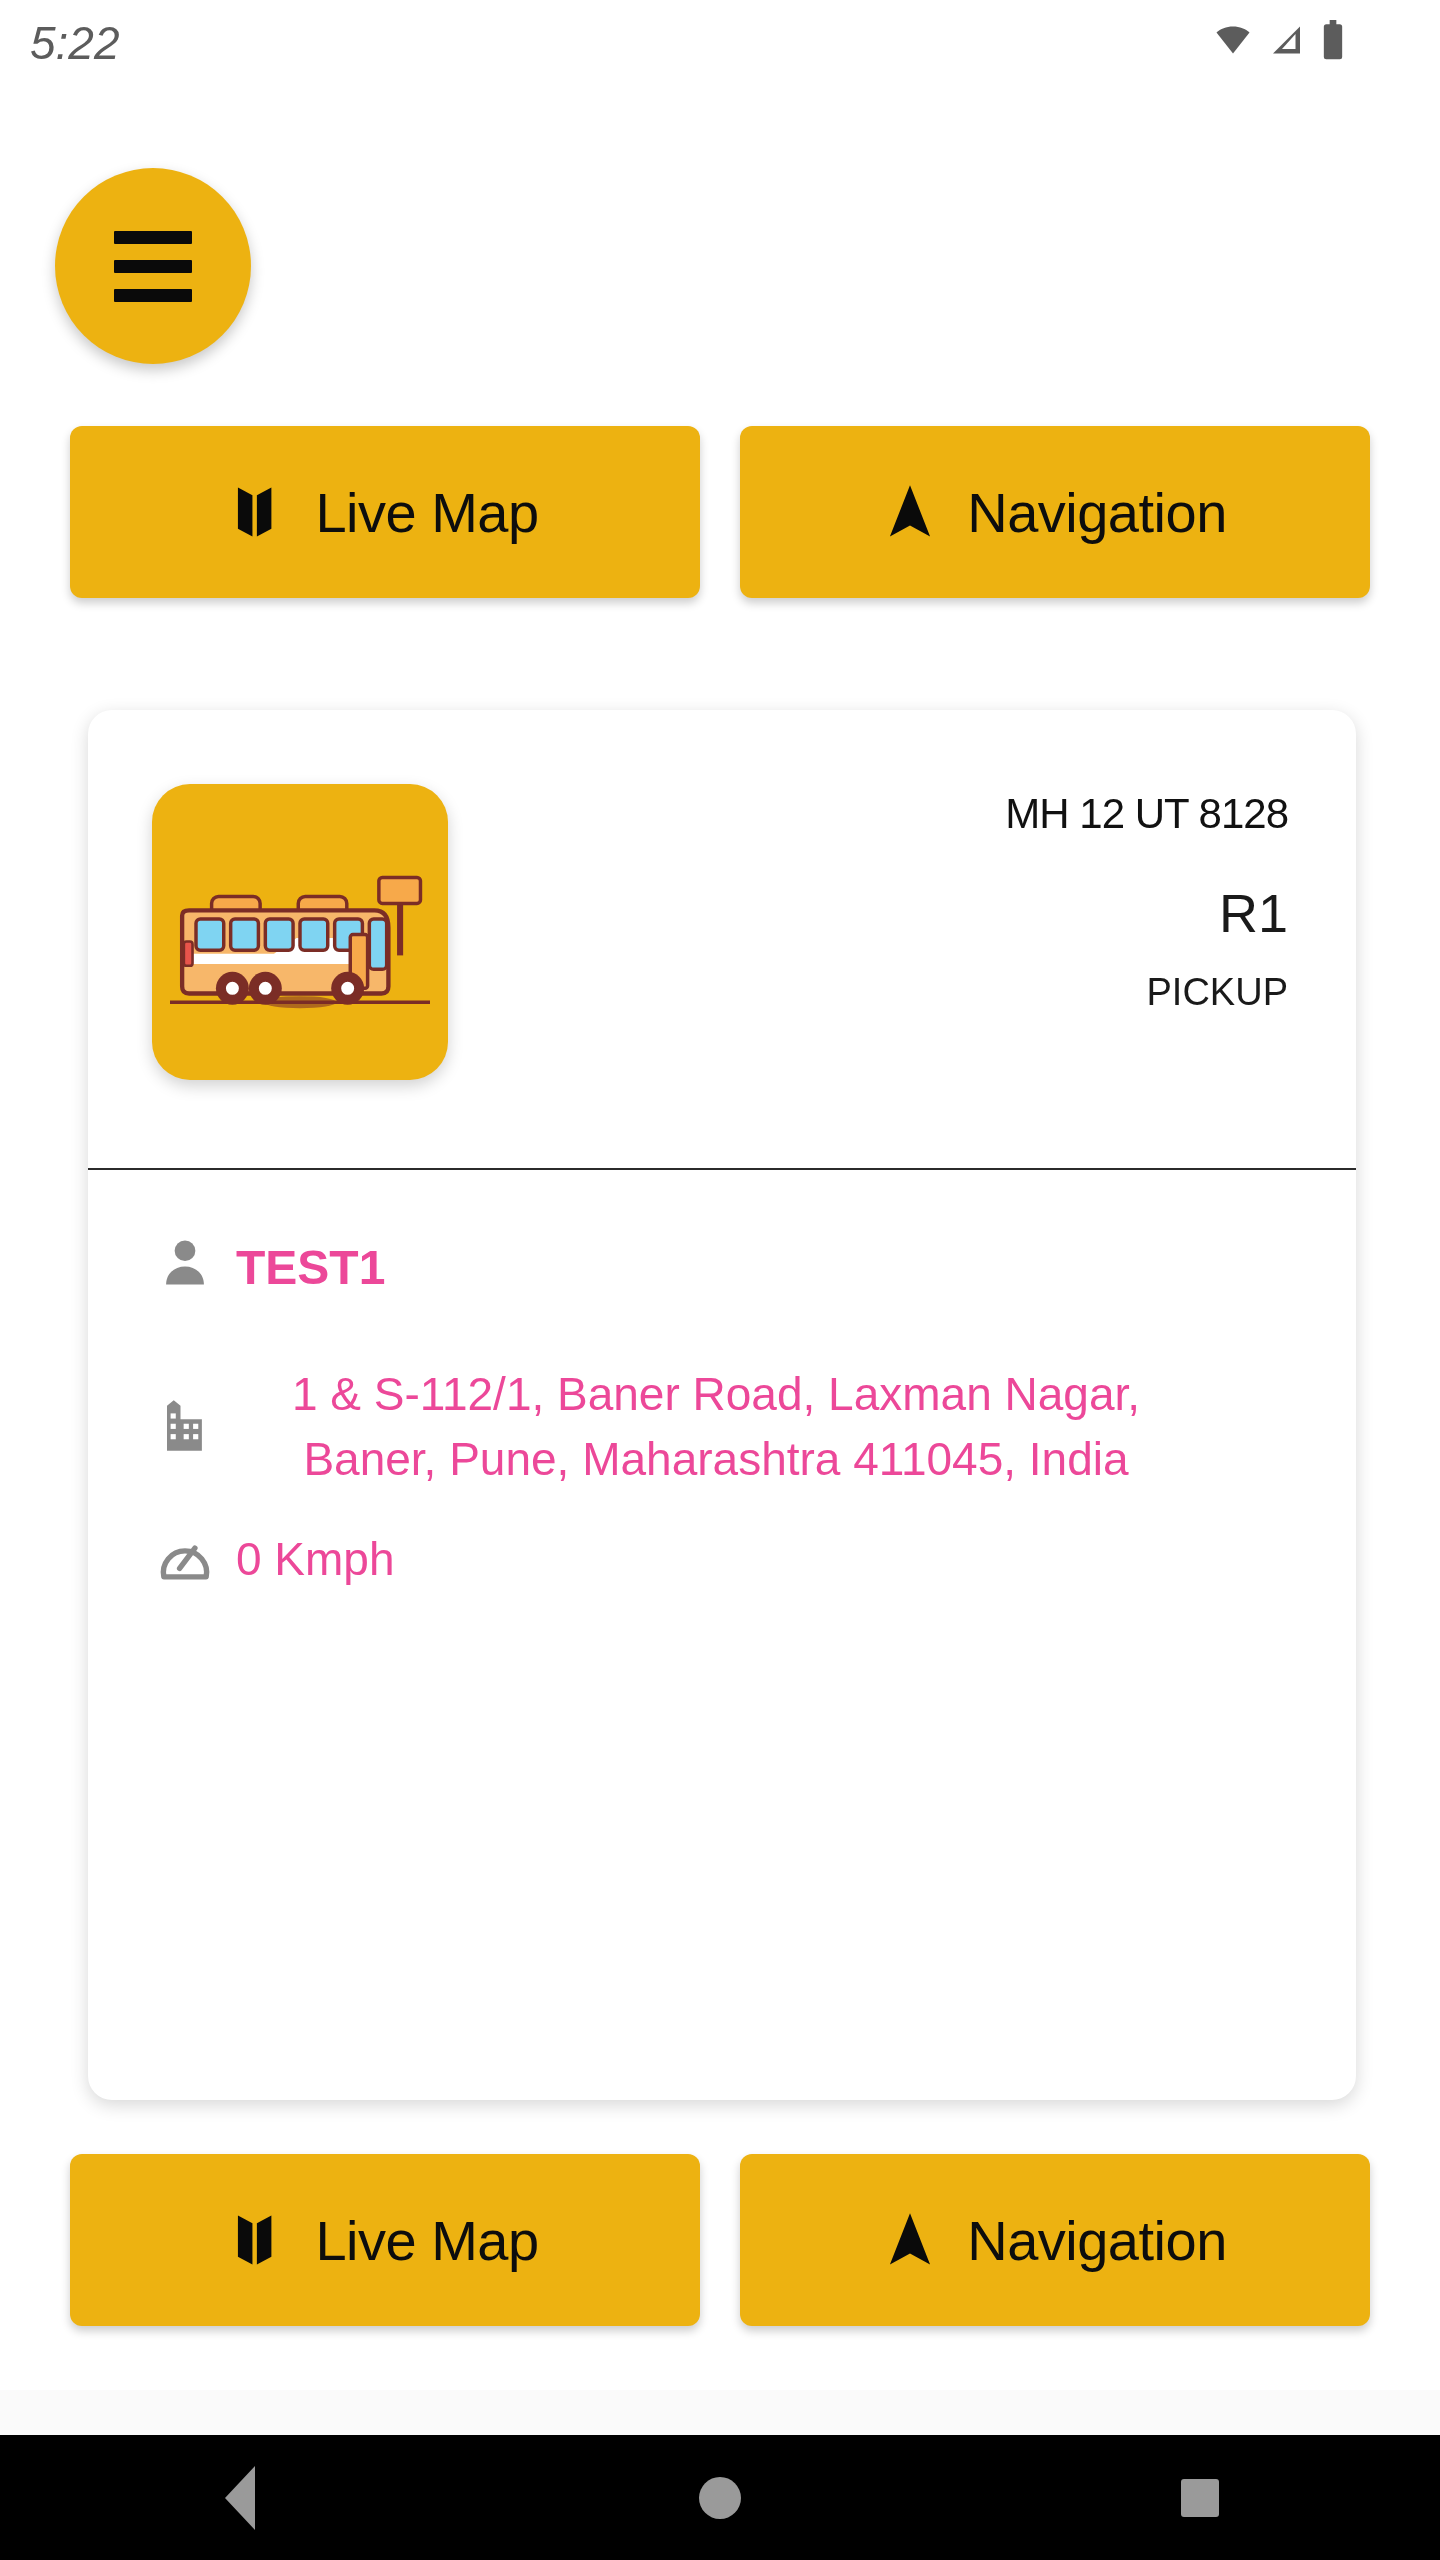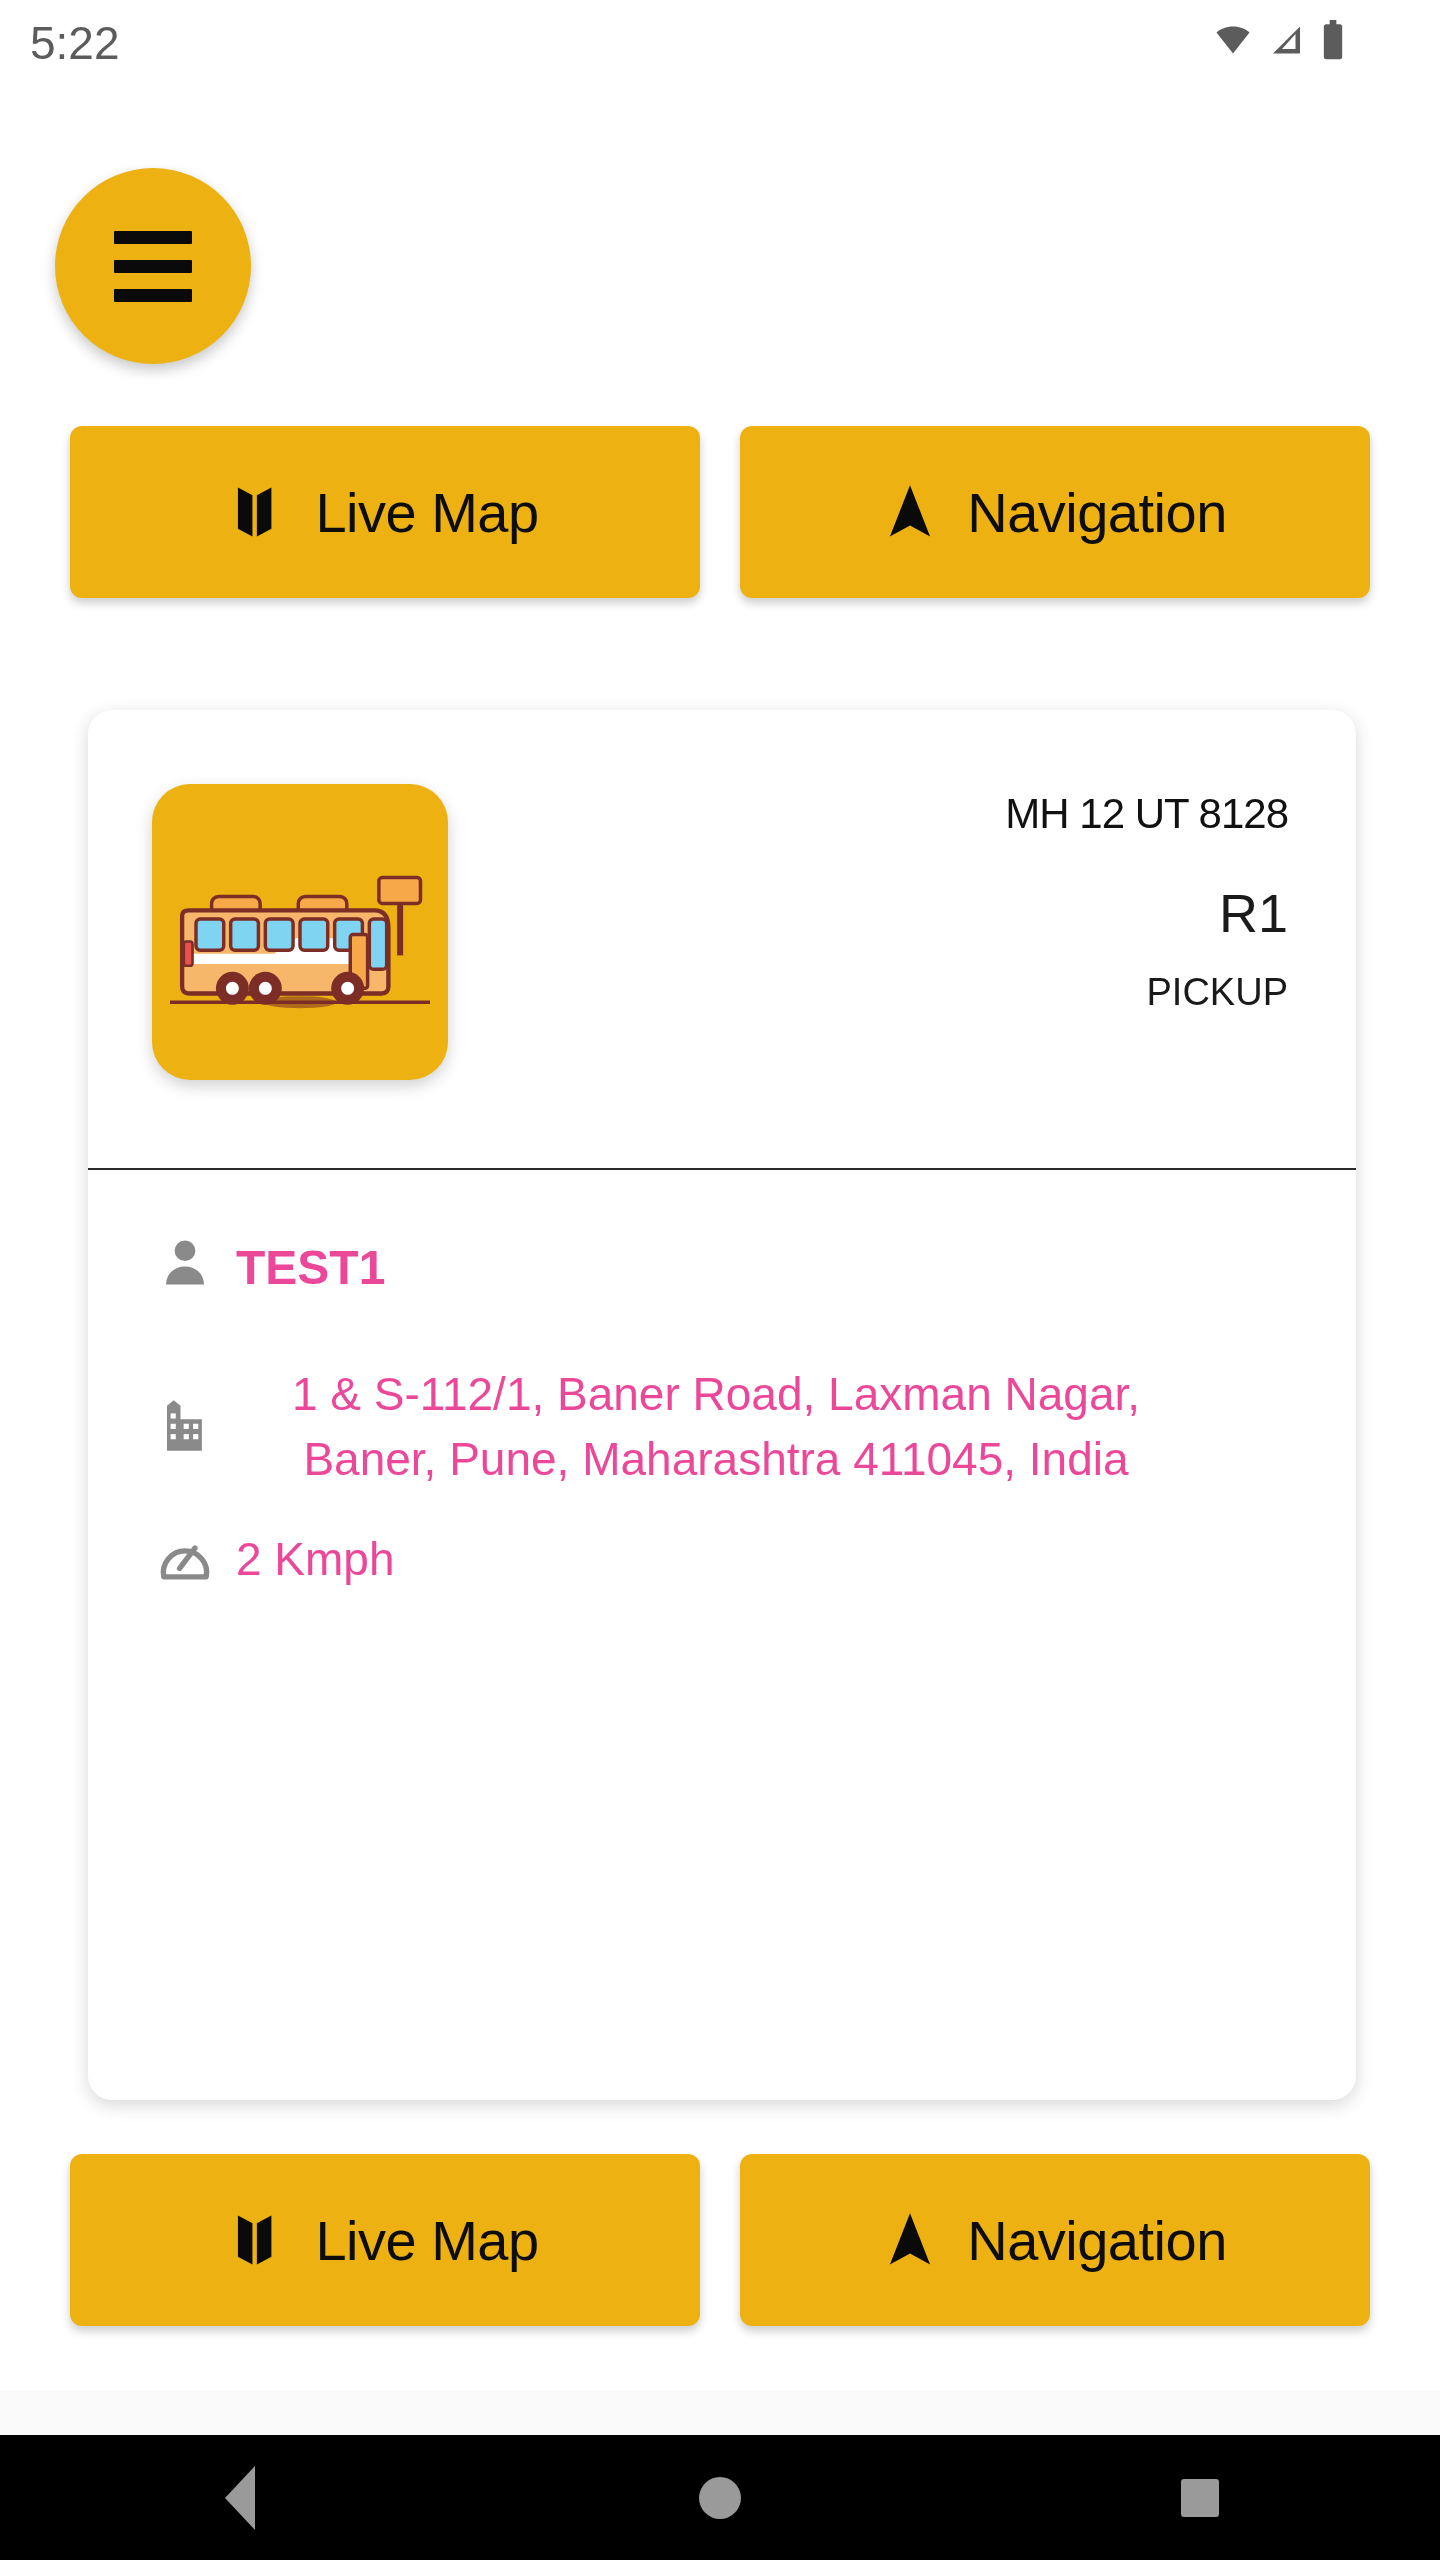--- a/index.html
+++ b/index.html
@@ -10,20 +10,21 @@
     font-family:"Liberation Sans", sans-serif;
     overflow:hidden;
   }
 
   #screen { position:relative; width:1440px; height:2560px; background:#ffffff; }
 
   
   .statusbar {
     position:absolute; top:0; left:0; width:1372px; height:90px;
     background:#ffffff;
+    font-style:italic;
   }
   .status-time {
     position:absolute; left:30px; top:16px;
     font-size:46px; color:#5c5c5c; letter-spacing:0px;
   }
   .status-icons {
     position:absolute; right:28px; top:20px;
     display:flex; align-items:center; gap:14px;
   }
   .ico-wifi  { width:42px; height:36px; }
@@ -266,21 +267,21 @@
       </div>
 
 
       <div class="drow speed">
         <div class="dico">
           <svg viewBox="0 0 24 24">
             <path d="M2.6 20.4 A9.6 9.6 0 1 1 21.4 20.4 Z" fill="none" stroke="#8a8a8a" stroke-width="2.4" stroke-linejoin="round"></path>
             <path d="M16.4 7.6 L9.6 16.6" stroke="#8a8a8a" stroke-width="2.4" stroke-linecap="round"></path>
           </svg>
         </div>
-        <div class="dtext">2 Kmph</div>
+        <div class="dtext">0 Kmph</div>
       </div>
 
     </div>
   </div>
 
   <div class="btnrow bottom">
     <button class="action-btn">
       <svg class="btn-ico" viewBox="0 0 24 26">
         <path d="M3 2 L9.5 5.5 L9.5 24 L3 20.5 Z" fill="#0a0a0a"></path>
         <path d="M11.5 5.5 L18 2 L18 20.5 L11.5 24 Z" fill="#0a0a0a"></path>

